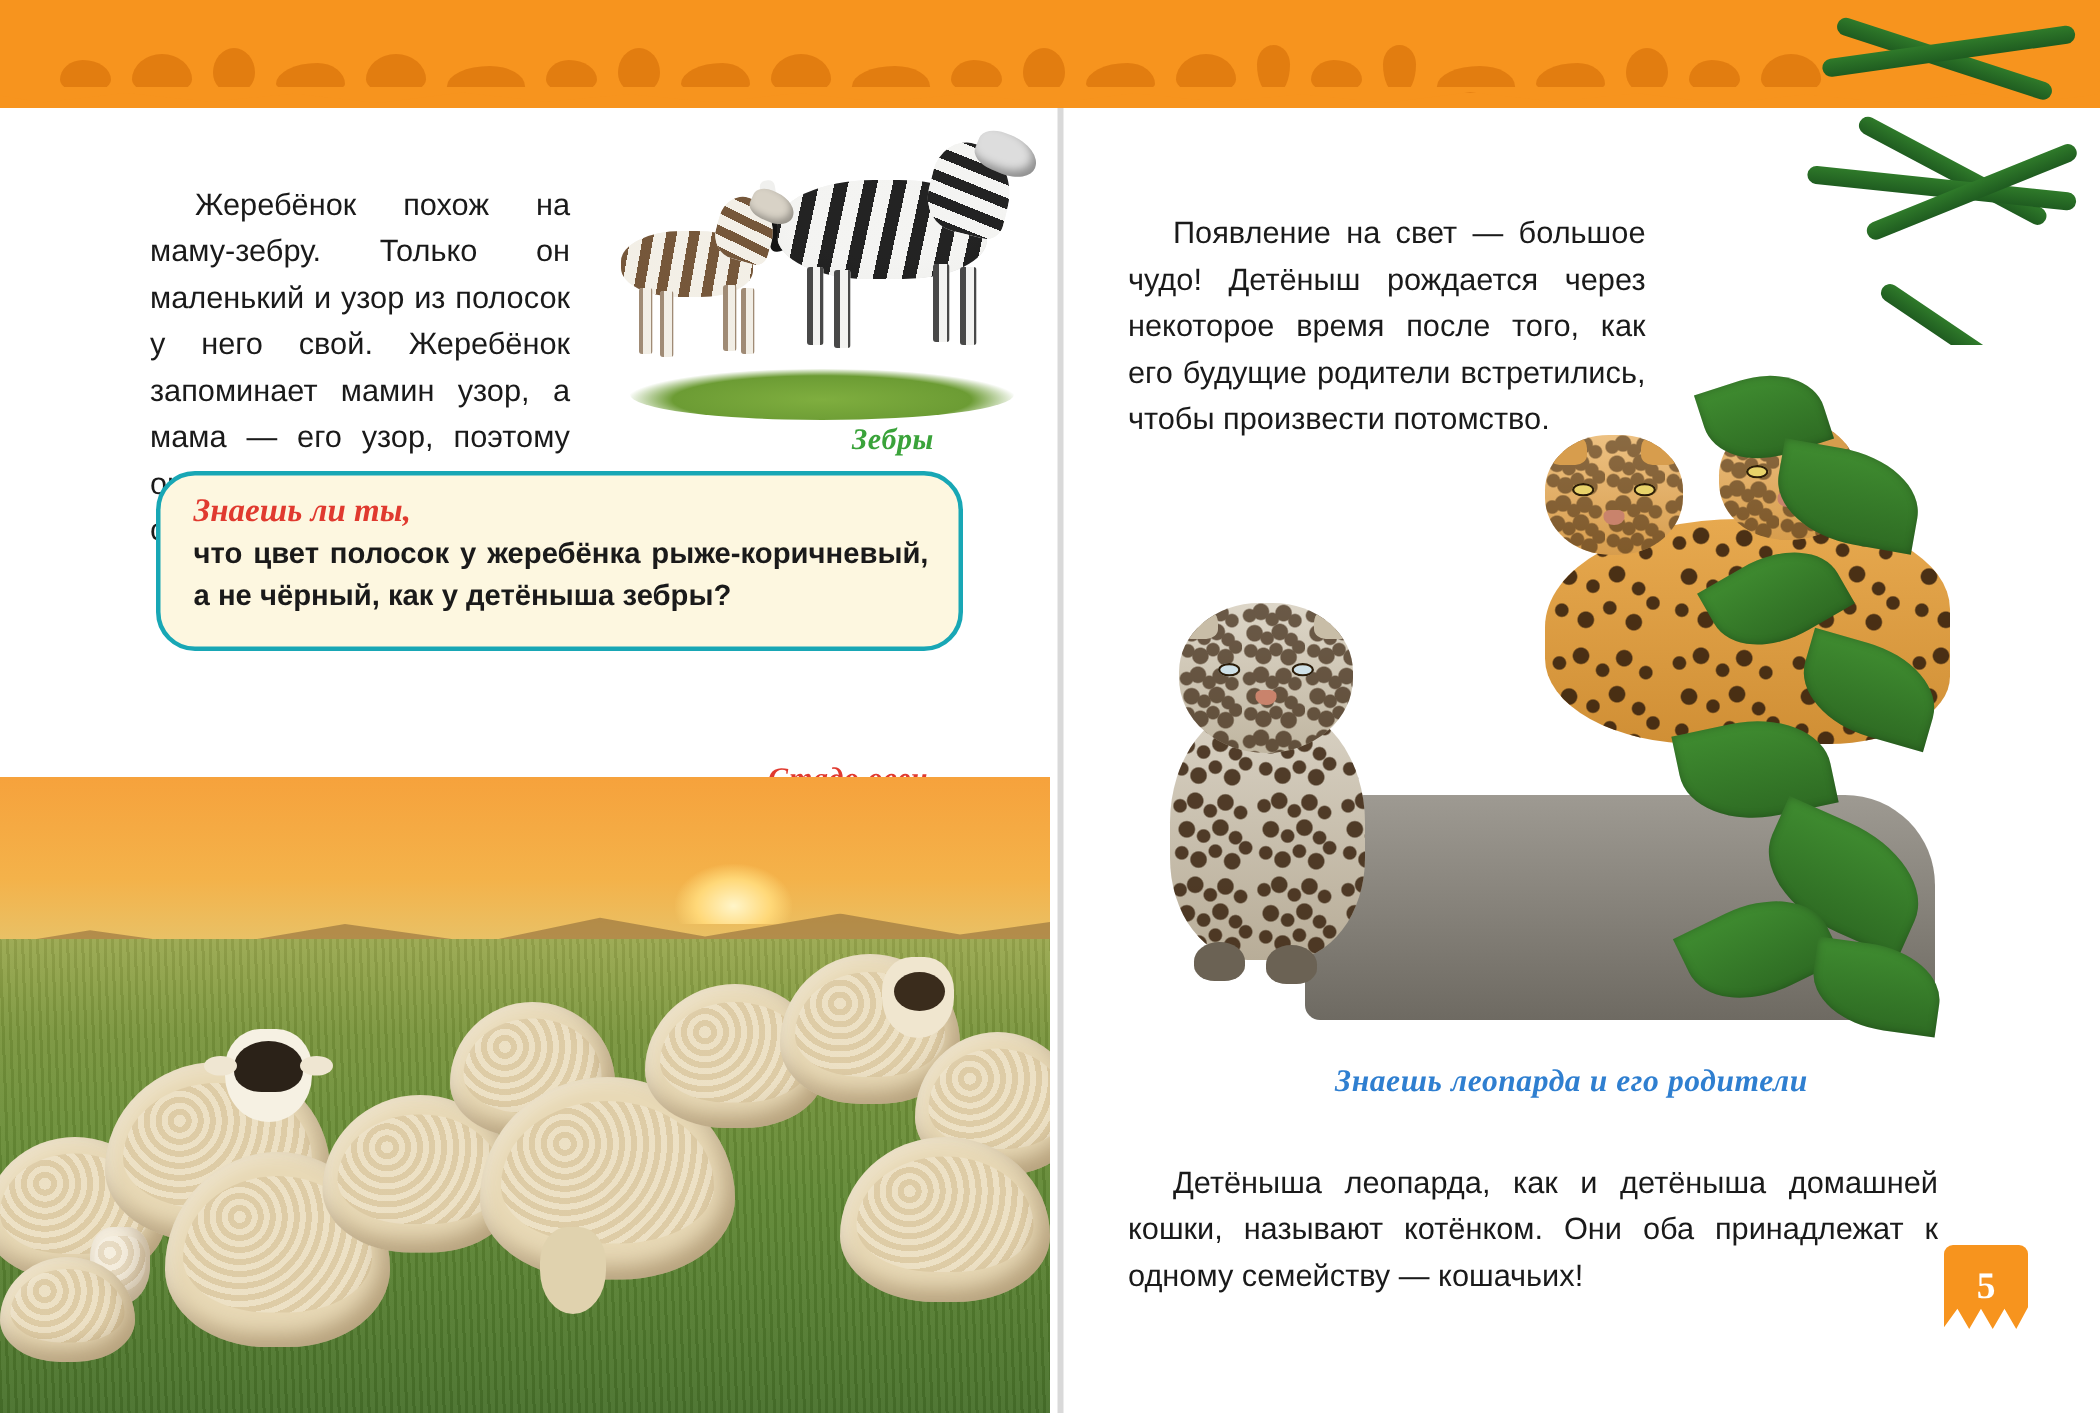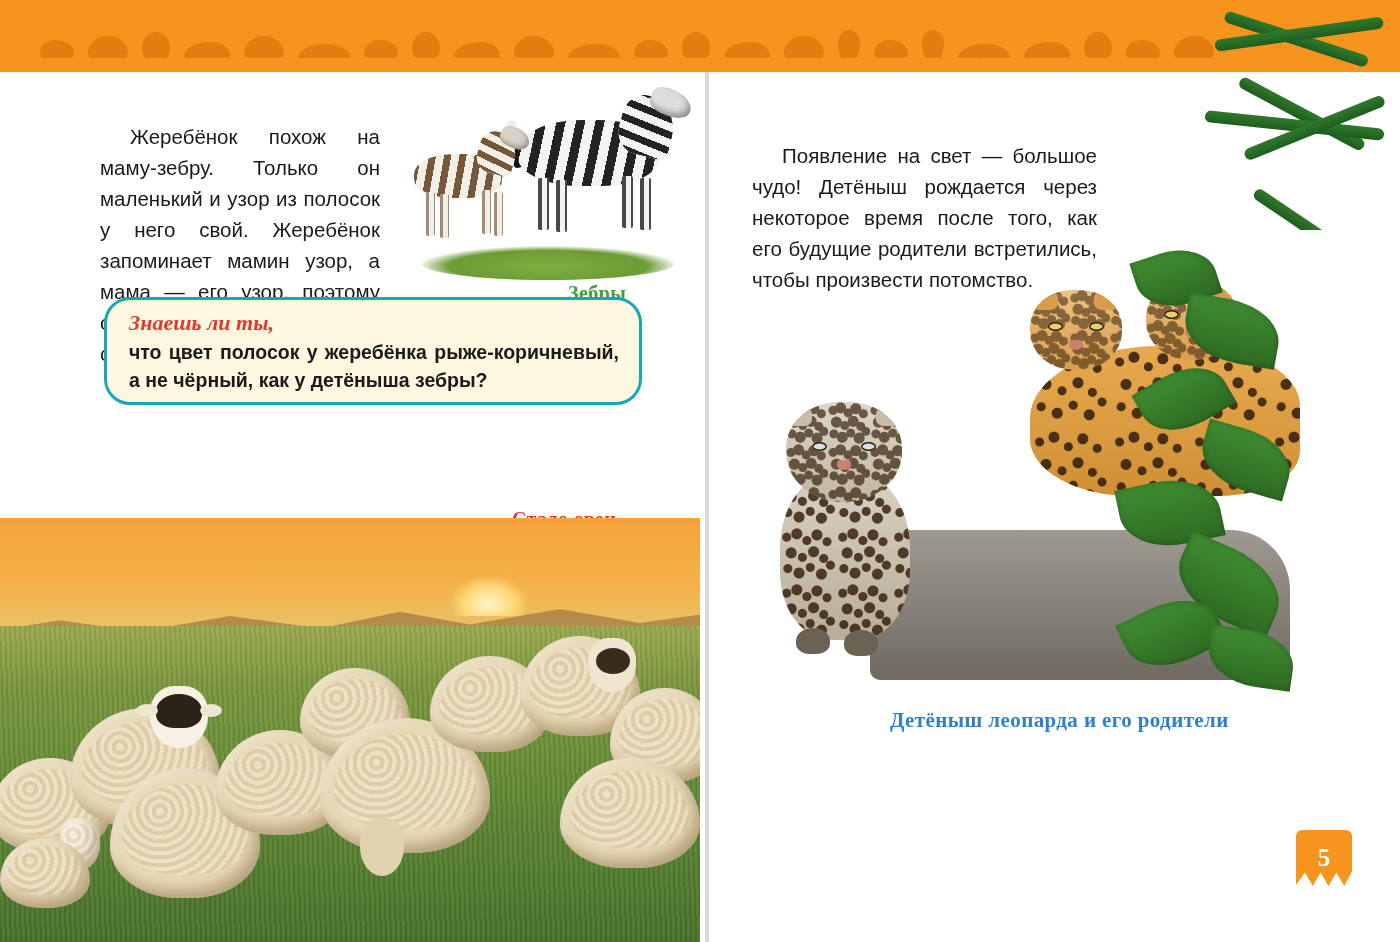--- a/index.html
+++ b/index.html
@@ -120,30 +120,30 @@
     position:absolute;left:100px;top:0px;width:30px;height:20px;
     background:#d8d2c6;border-radius:40% 60% 50% 40%;transform:rotate(24deg);
     box-shadow:inset -3px -2px 5px rgba(0,0,0,.3);
   }
   .foal-leg{position:absolute;width:9px;height:44px;background:#efece4;overflow:hidden;border-radius:2px;}
   .foal-leg .stripes{background:repeating-linear-gradient(90deg,#6b4a2b 0 3px,#f3efe6 3px 8px);opacity:.6;}
 
   .caption{
     position:absolute;
     font-family:"Liberation Serif", serif;
-    font-weight:bold;font-size:20px;
+    font-style:italic;font-weight:bold;font-size:20px;
     letter-spacing:.4px;
   }
   .cap-zebra{left:568px;top:282px;color:#3aa33a;}
   .cap-sheep{left:512px;top:508px;color:#e03a2f;}
   .cap-leopard{left:890px;top:708px;color:#2f7fd0;font-size:21px;}
 
   
   .dyk{
-    position:absolute;left:104px;top:297px;width:538px;height:108px;
+    position:absolute;left:104px;top:314px;width:538px;height:120px;
     background:#fdf7e0;
     border:3px solid #18a7b5;
     border-radius:26px;
     box-sizing:border-box;
     padding:10px 20px 0 22px;
   }
   .dyk-title{
     font-family:"Liberation Serif", serif;
     font-weight:bold;font-style:italic;font-size:22px;color:#e03a2f;
     margin-bottom:2px;
@@ -470,18 +470,19 @@
       <div class="leaf" style="left:54px;top:70px;width:96px;height:62px;transform:rotate(10deg);"></div>
       <div class="leaf" style="left:10px;top:140px;width:88px;height:58px;transform:rotate(-30deg);"></div>
       <div class="leaf" style="left:70px;top:200px;width:92px;height:60px;transform:rotate(16deg);"></div>
       <div class="leaf" style="left:-10px;top:250px;width:100px;height:66px;transform:rotate(-12deg);"></div>
       <div class="leaf" style="left:44px;top:320px;width:110px;height:70px;transform:rotate(24deg);"></div>
       <div class="leaf" style="left:-6px;top:372px;width:96px;height:62px;transform:rotate(-26deg);"></div>
       <div class="leaf" style="left:78px;top:400px;width:86px;height:56px;transform:rotate(8deg);"></div>
     </div>
   </div>
 
-  <div class="caption cap-leopard">Детёныш леопарда и его родители</div>
-
+  <div class="caption cap-leopard">Знаешь леопарда и его родители</div>
+
+  <p class="body-text right-para2"><span class="indent"></span><span>Детёныша леопарда, как и детёныша домашней кошки, называют котёнком. Они оба принадлежат к одному семейству — кошачьих!</span></p>
 
   <div class="page-num">5</div>
 
 </div>
 
 </body></html>

